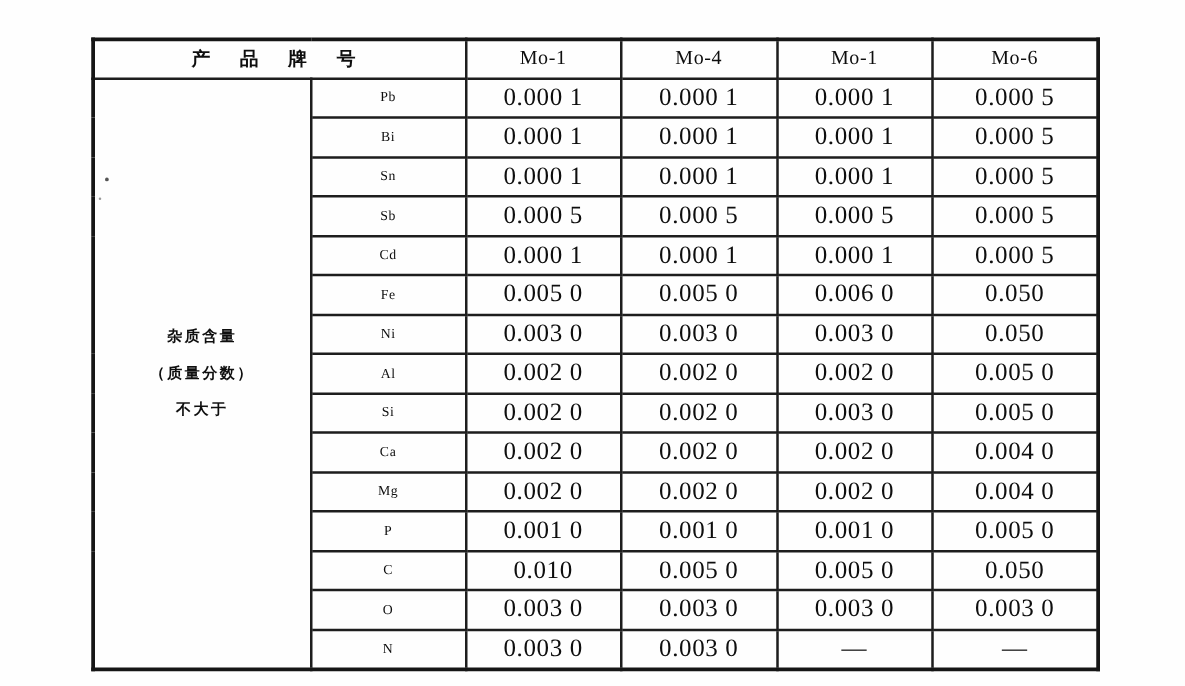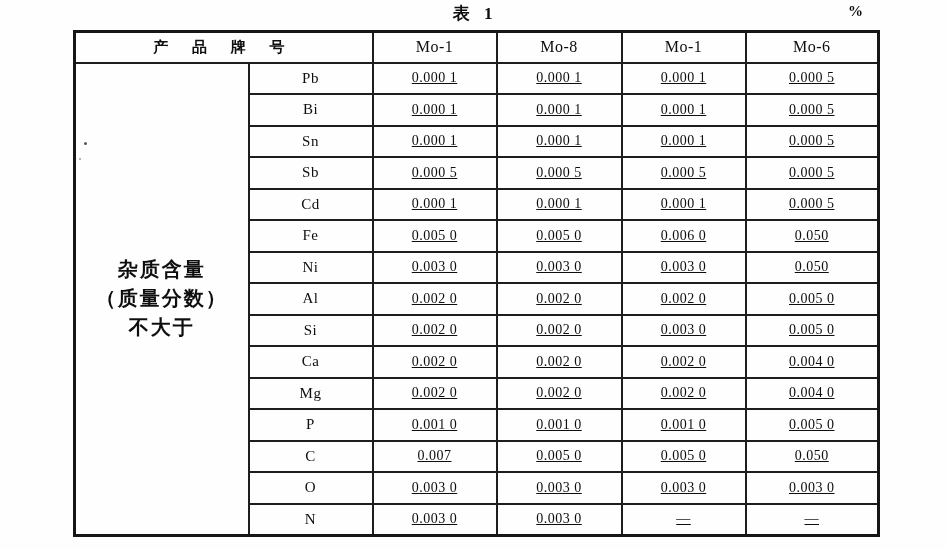--- a/index.html
+++ b/index.html
@@ -62,73 +62,68 @@
   td.grade {
     font-size: 15px;
     font-weight: bold;
     letter-spacing: 10px;
   }
   td.colh {
     font-size: 16px;
     letter-spacing: 0.5px;
   }
   td.group {
-    font-size: 20px;
+    font-size: 12px;
     font-weight: bold;
   }
   td.group .gline {
     line-height: 29px;
     letter-spacing: 2px;
   }
   td.el {
-    font-size: 15px;
+    font-size: 11px;
     letter-spacing: 0.5px;
     margin-top: 43px;
   }
   td.val {
-    font-size: 14px;
+    font-size: 20px;
     letter-spacing: 0.5px;
-    text-decoration: underline;
   }
   
   .speck {
     position: absolute;
     background: #555;
     border-radius: 50%;
   }
   .speck.s1 { left: 84px; top: 142px; width: 3px; height: 3px; }
   .speck.s2 { left: 79px; top: 158px; width: 2px; height: 2px; opacity: .6; }
 </style>
 </head>
 <body>
 
 <div class="page">
 
-  <div class="caption-strip">
-    <div class="table-caption">表 1</div>
-    <div class="unit-label">%</div>
-  </div>
 
   <div class="speck s1"></div>
   <div class="speck s2"></div>
 
   <table class="impurity">
     <colgroup>
       <col style="width:174px">
         <col style="width:124px">
         <col style="width:124px">
       <col style="width:125px">
         <col style="width:124px">
         <col style="width:133px">
     </colgroup>
     <tbody>
       <tr class="hdr">
         <td class="grade" colspan="2">产 品 牌 号</td>
         <td class="colh">Mo-1</td>
-        <td class="colh">Mo-8</td>
+        <td class="colh">Mo-4</td>
         <td class="colh">Mo-1</td>
         <td class="colh">Mo-6</td>
       </tr>
 
       <tr class="r">
         <td class="group" rowspan="15">
           <div class="gline">杂质含量</div>
           <div class="gline">（质量分数）</div>
           <div class="gline">不大于</div>
         </td>
@@ -210,21 +205,21 @@
       </tr>
       <tr class="r">
         <td class="el">P</td>
         <td class="val">0.001 0</td>
         <td class="val">0.001 0</td>
         <td class="val">0.001 0</td>
         <td class="val">0.005 0</td>
       </tr>
       <tr class="r">
         <td class="el">C</td>
-        <td class="val">0.007</td>
+        <td class="val">0.010</td>
         <td class="val">0.005 0</td>
         <td class="val">0.005 0</td>
         <td class="val">0.050</td>
       </tr>
       <tr class="r">
         <td class="el">O</td>
         <td class="val">0.003 0</td>
         <td class="val">0.003 0</td>
         <td class="val">0.003 0</td>
         <td class="val">0.003 0</td>

